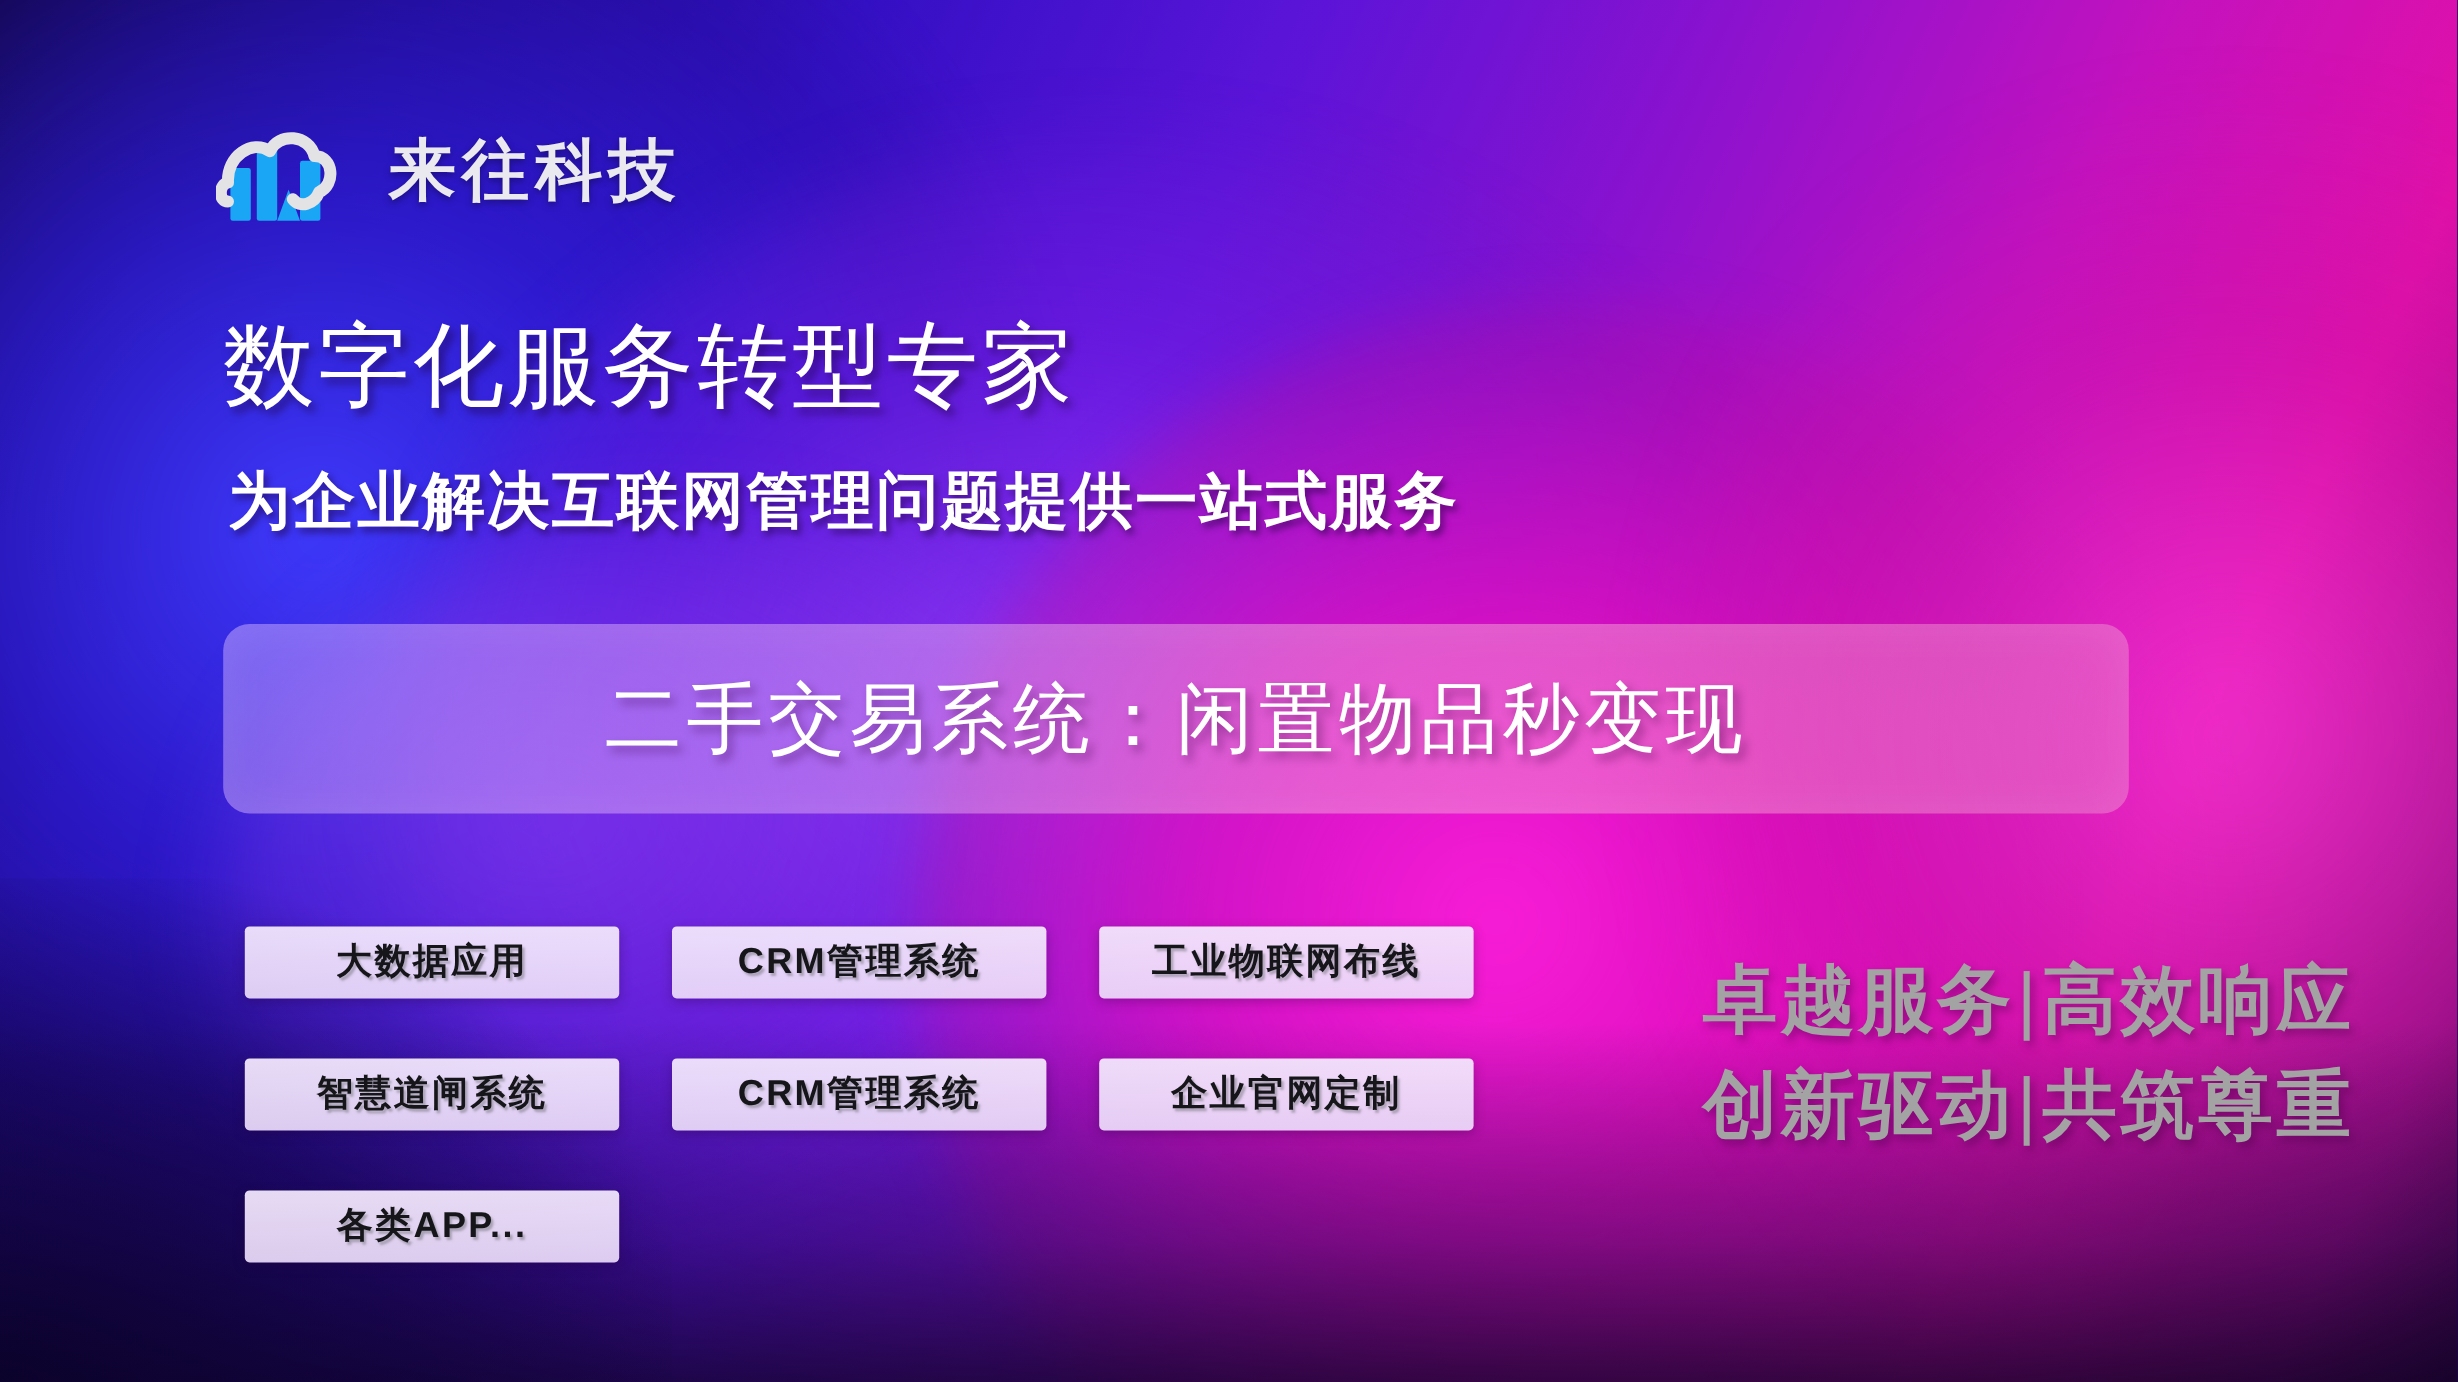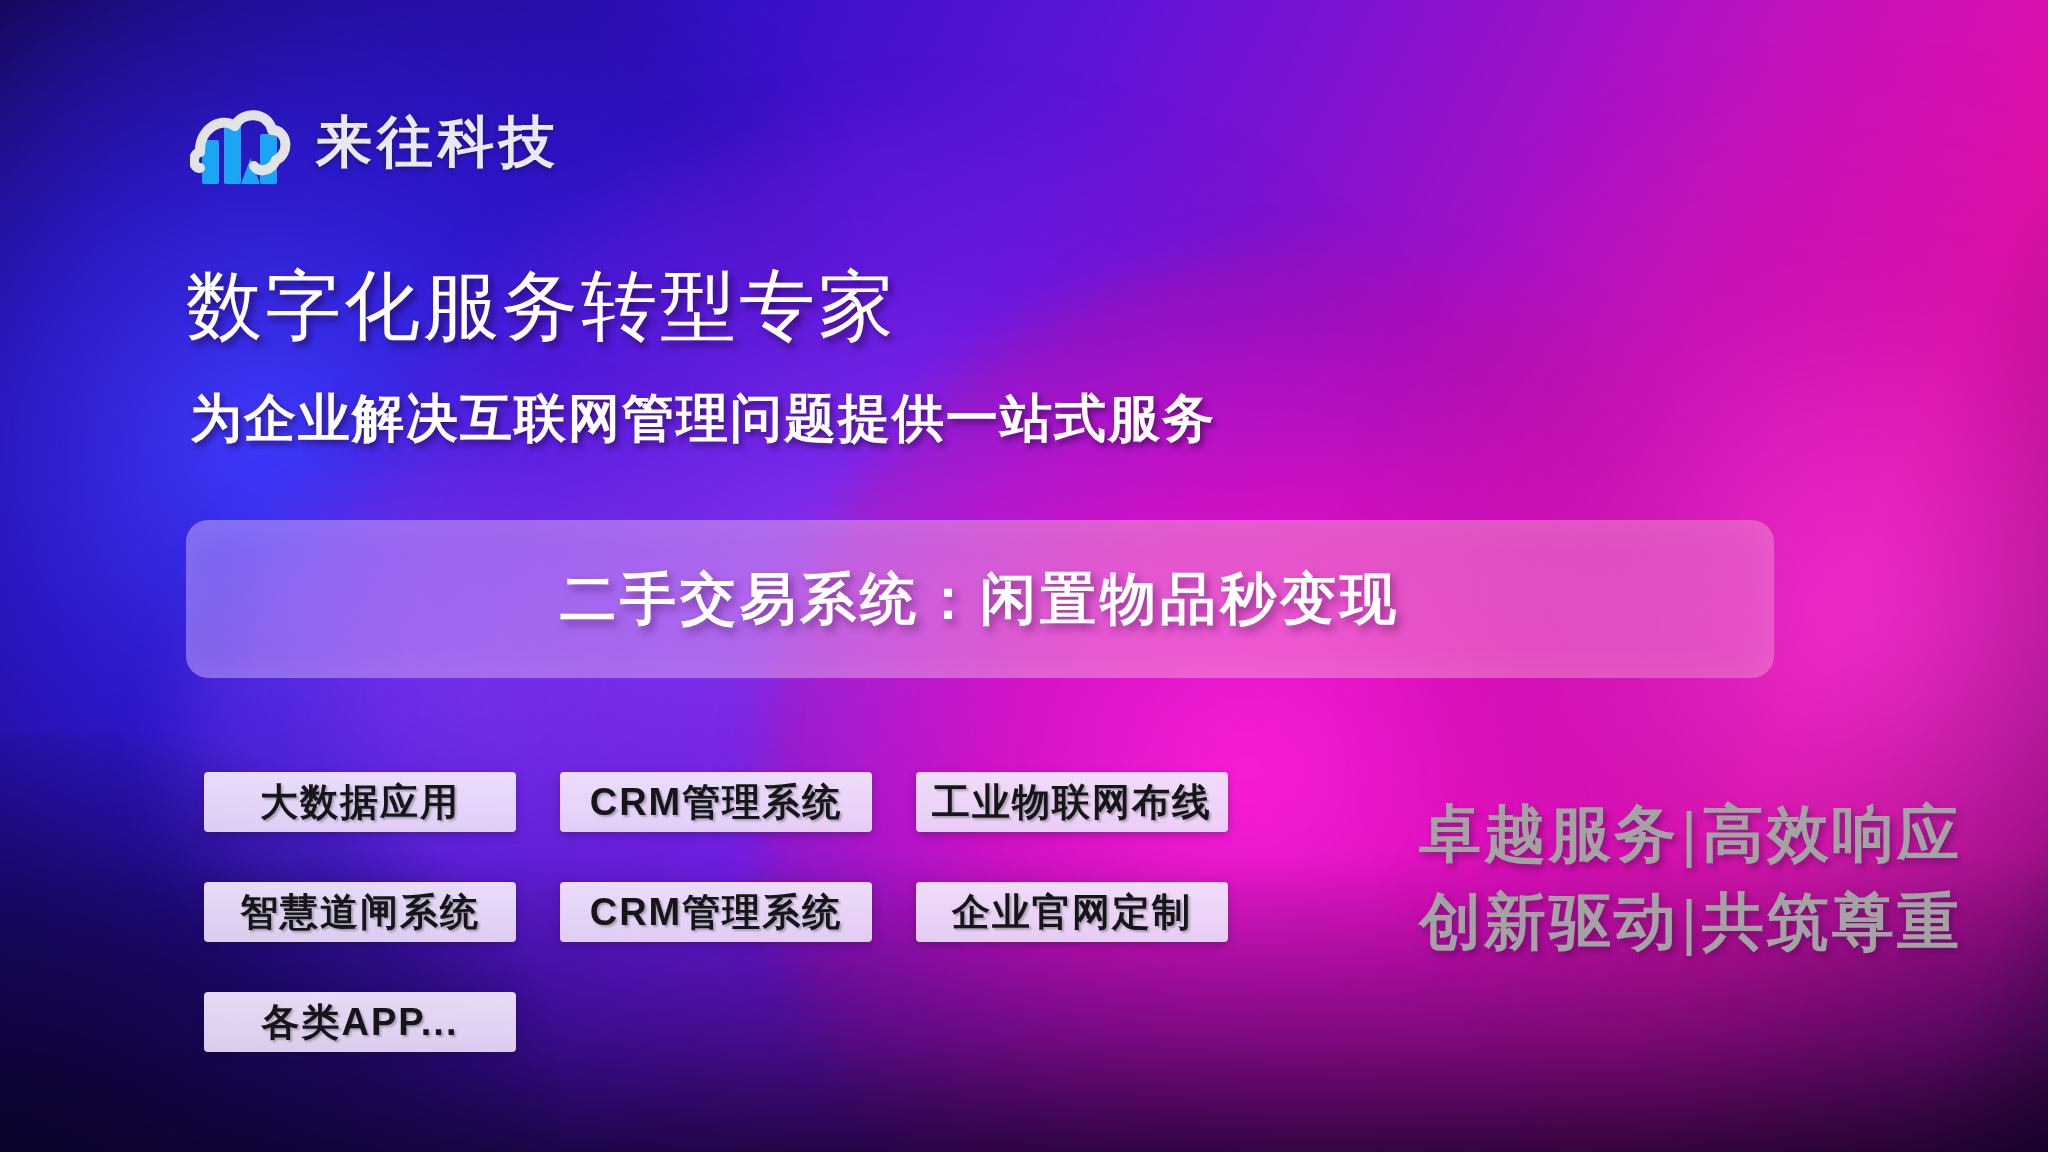--- a/index.html
+++ b/index.html
@@ -121,25 +121,25 @@
 
   
   .content {
     position: absolute;
     inset: 0;
   }
 
   
   .logo-row {
     position: absolute;
-    left: 190px;
+    left: 180px;
     top: 96px;
     display: flex;
     align-items: center;
-    gap: 18px;
+    gap: 36px;
     text-align: right;
   }
   .logo-mark {
     width: 108px;
     height: 92px;
     flex: none;
   }
   .logo-text {
     font-size: 56px;
     font-weight: 700;
@@ -188,22 +188,22 @@
       rgba(216,160,245,0.50) 30%,
       rgba(240,150,215,0.52) 58%,
       rgba(245,150,205,0.48) 80%,
       rgba(235,145,205,0.40) 100%);
     box-shadow: inset 0 0 40px rgba(255,255,255,0.10);
     display: flex;
     align-items: center;
     justify-content: center;
   }
   .hl-text {
-    font-size: 56px;
-    font-weight: 700;
+    font-size: 64px;
+    font-weight: 400;
     color: #ffffff;
     letter-spacing: 4px;
     line-height: 1;
     white-space: nowrap;
     text-shadow: 4px 5px 8px rgba(60,0,70,0.42);
   }
 
   
   .tag-grid {
     position: absolute;
@@ -219,21 +219,21 @@
     border-radius: 4px;
     background: linear-gradient(to bottom,
       rgba(243,232,253,0.94) 0%,
       rgba(236,220,250,0.92) 100%);
     display: flex;
     align-items: center;
     justify-content: center;
     box-shadow: 0 3px 10px rgba(40,0,60,0.30);
   }
   .tag span {
-    font-size: 38px;
+    font-size: 30px;
     font-weight: 700;
     color: #16161a;
     letter-spacing: 2px;
     line-height: 1;
     white-space: nowrap;
     text-shadow: 2px 2px 2px rgba(120,120,130,0.55);
   }
 
   
   .slogans {

